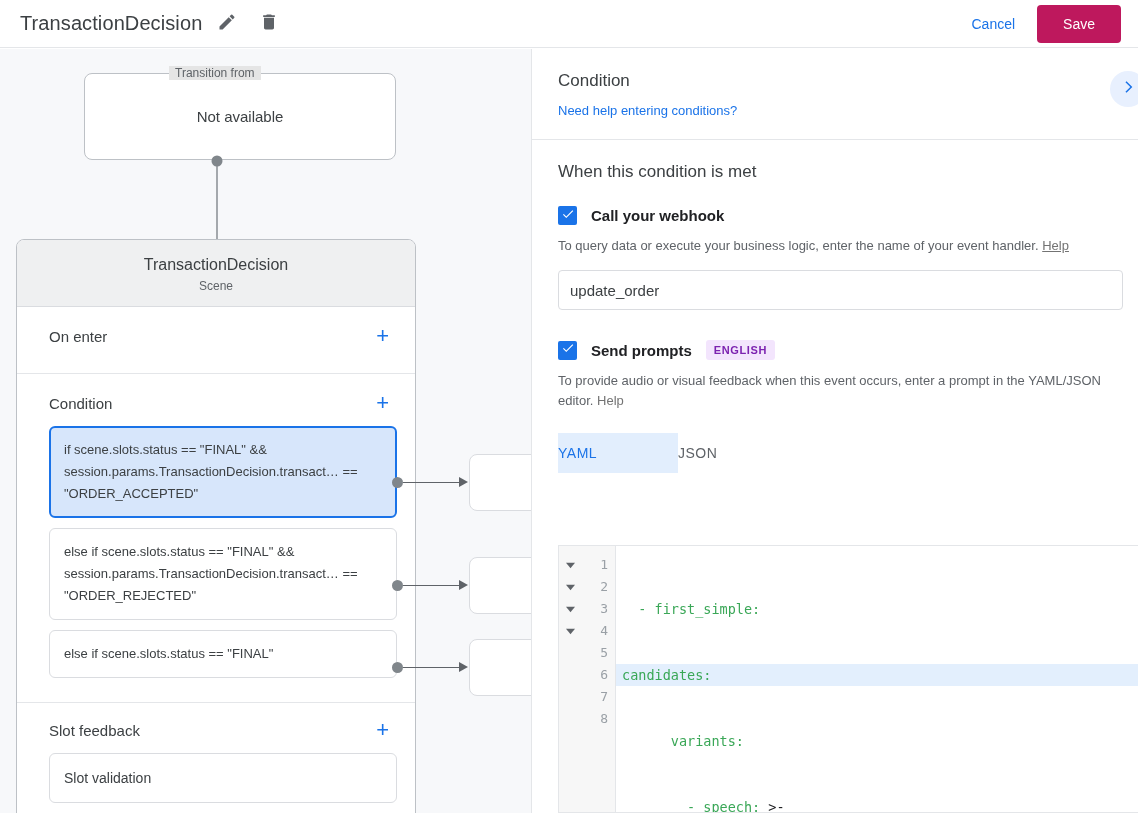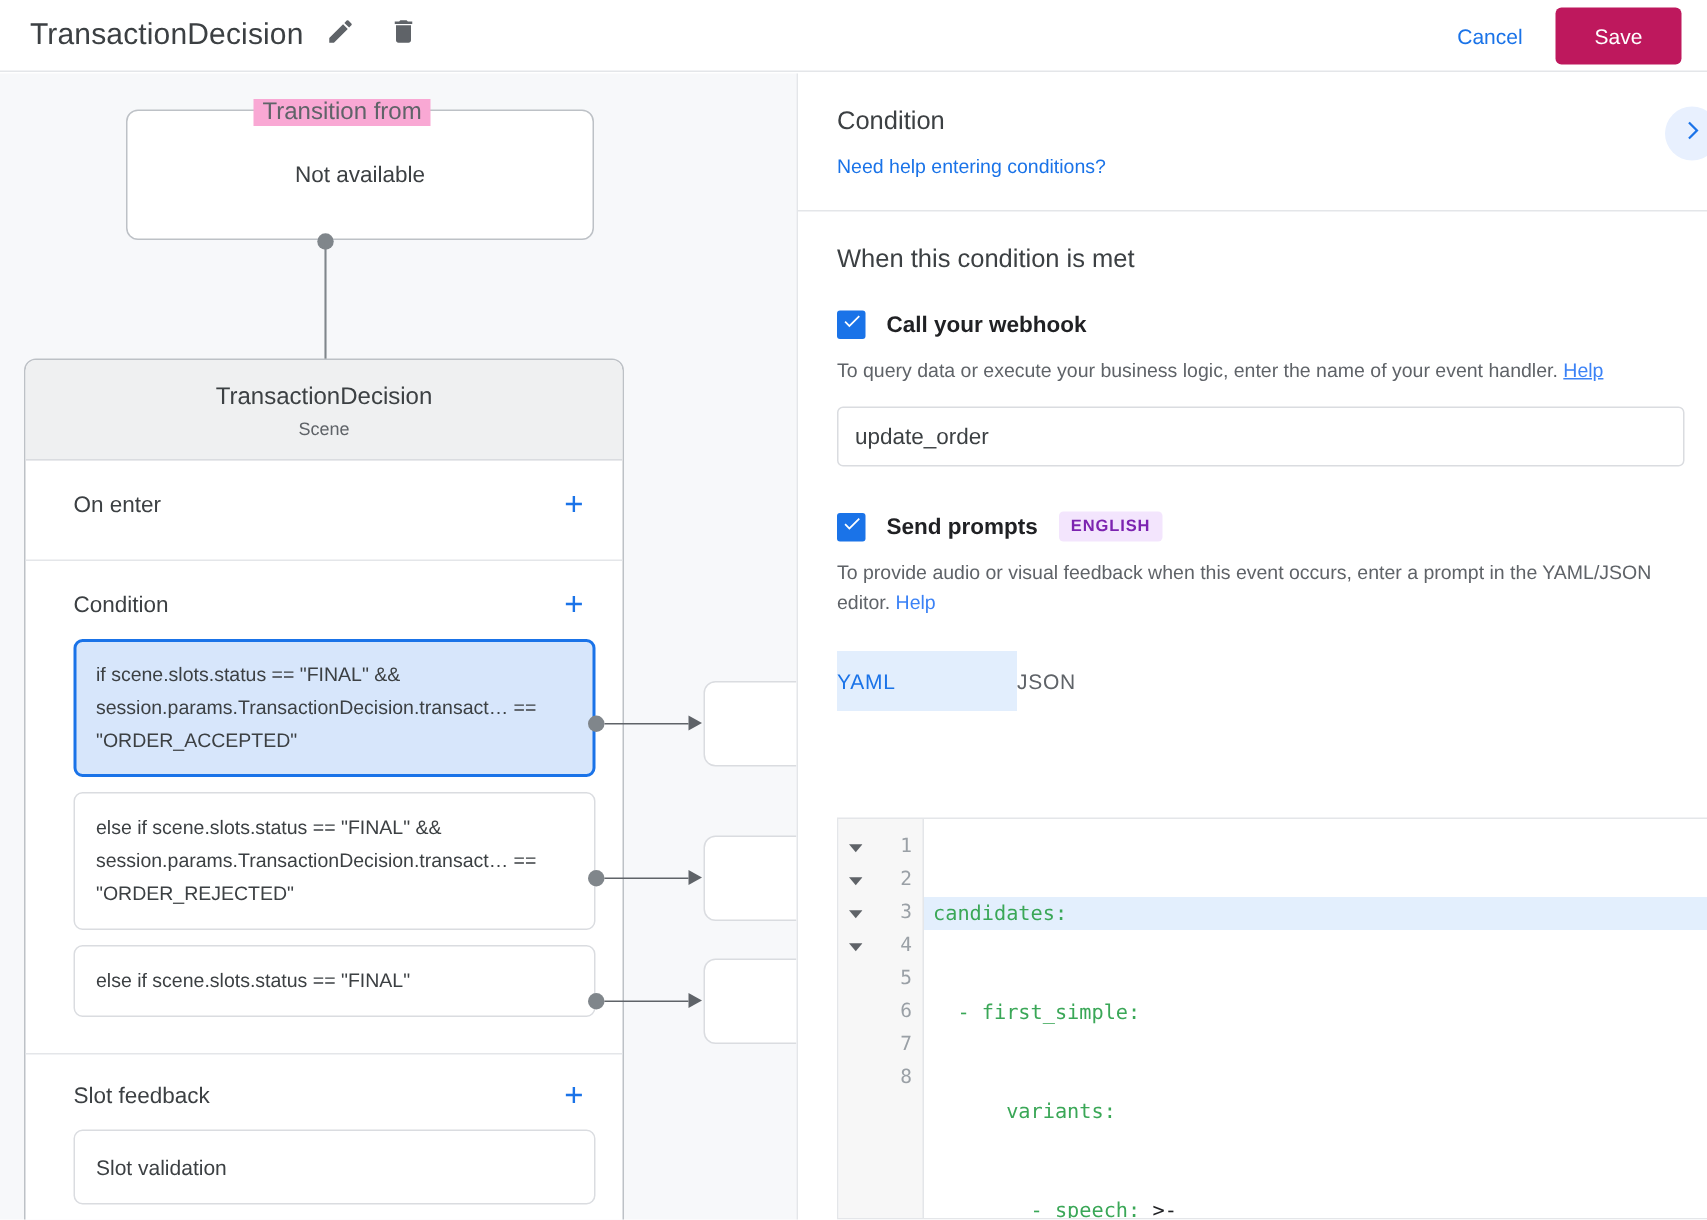--- a/index.html
+++ b/index.html
@@ -53,22 +53,22 @@
   }
   
   .fsbox {
     position: absolute;
     border: 1px solid #bdc1c6;
     border-radius: 8px;
     background: #ffffff;
   }
   .fslegend {
     position: absolute;
-    background: #f9a8d4;
-    font-size: 16px; color: #5f6368;
+    background: #e5e5e5;
+    font-size: 12px; color: #5f6368;
     padding: 0 6px;
     white-space: nowrap;
   }
 
   #transition-from-box {
     left: 84px; top: 24px; width: 312px; height: 87px;
     display: flex; align-items: center; justify-content: center;
   }
   #transition-from-box .inner { font-size: 15px; color: #3c4043; }
   #transition-from-legend { left: 169px; top: 17px; }
@@ -191,21 +191,21 @@
     display: flex; align-items: center; justify-content: center; cursor: pointer;
   }
   .chk-label { font-size: 15px; color: #202124; font-weight: 700; }
   .badge {
     background: #f3e5fd; color: #7c23b0; font-size: 11px; font-weight: 700;
     letter-spacing: .6px; padding: 4px 8px; border-radius: 3px; text-align: right;
   }
   .helptext {
     font-size: 13px; color: #5f6368; margin: 11px 16px 0 26px; line-height: 20px;
   }
-  .helptext a { color: #3b82f6; text-decoration: underline; cursor: pointer; }
+  .helptext a { color: #737373; text-decoration: underline; cursor: pointer; }
   .helptext a.nounder { text-decoration: none; }
 
   #webhook-input {
     display: block; margin: 14px 16px 0 26px; width: 565px; height: 40px;
     border: 1px solid #dadce0; border-radius: 4px;
     padding: 0 11px; font-size: 15px; color: #3c4043; outline: none;
     font-family: "Liberation Sans", sans-serif;
   }
 
   #tabs { display: flex; margin: 22px 0 0 26px; }
@@ -425,22 +425,22 @@
       <div>2</div>
       <div>3</div>
       <div>4</div>
       <div>5</div>
       <div>6</div>
       <div>7</div>
       <div>8</div>
     </div>
 
     <div id="code-area">
+      <div class="code-line"><span class="k">  - first_simple:</span><span class="pl"></span></div>
       <div class="code-line hl"><span class="k">candidates:</span><span class="pl"></span></div>
-      <div class="code-line"><span class="k">  - first_simple:</span><span class="pl"></span></div>
       <div class="code-line"><span class="k">      variants:</span><span class="pl"></span></div>
       <div class="code-line"><span class="k">        - speech:</span><span class="pl"> &gt;-</span></div>
       
       
       
       <div class="code-line"><span class="k"></span><span class="pl"></span></div>
     </div>
   </div>
 </div>
 

